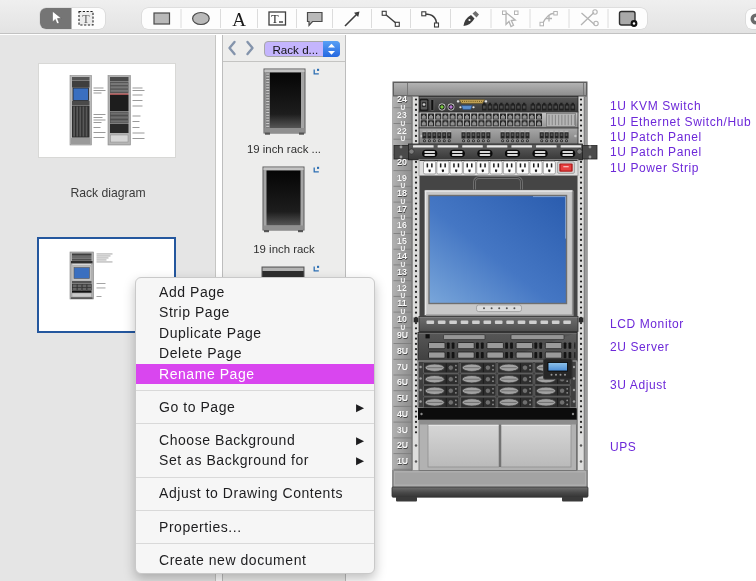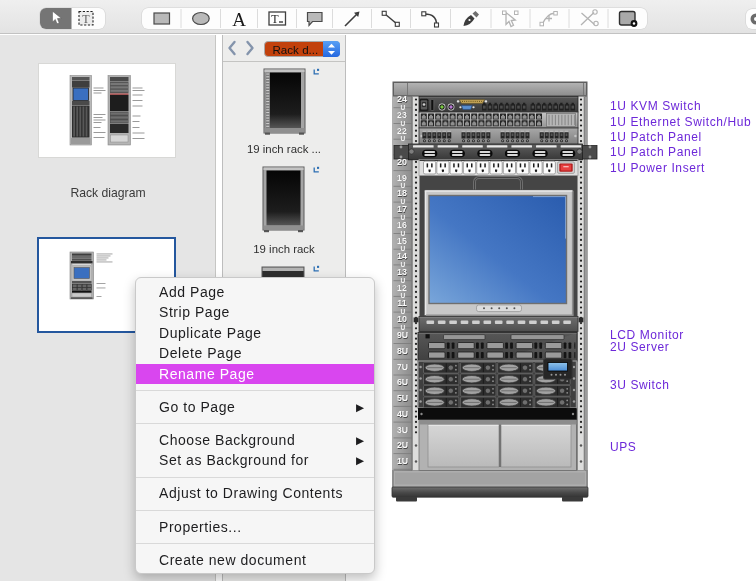--- a/index.html
+++ b/index.html
@@ -15,21 +15,21 @@
 #canvas { position:absolute; left:347px; top:35px; width:409px; height:546px; background:#fff; }
 .rlabel { position:absolute; left:610px; font-size:12px; letter-spacing:0.6px; color:#6d28d9; white-space:nowrap; }
 #thumb1 { position:absolute; left:38px; top:28px; width:138px; height:95px;
   background:#fff; border:1px solid #d8d8d6; }
 #t1cap { position:absolute; left:0; top:151px; width:216px; text-align:center;
   font-size:12.2px; color:#3a3a3a; }
 #thumb2 { position:absolute; left:36.5px; top:202px; width:139px; height:96px;
   background:#fff; border:2px solid #24579e; }
 #spheader { position:absolute; left:0; top:0; width:122px; height:26px; }
 #spdd { position:absolute; left:40.5px; top:5.5px; width:76px; height:16.5px;
-  background:#c2410c; border:1px solid #a8a8a8; border-radius:4px; font-size:11.6px;
+  background:#c4b5fd; border:1px solid #a8a8a8; border-radius:4px; font-size:11.6px;
   color:#111; line-height:15px; padding-left:8px; }
 #spstep { position:absolute; right:-1px; top:-1px; width:17px; height:16.5px;
   background:linear-gradient(#58a0f5,#2468e0); border-radius:0 4px 4px 0; }
 .spcap { position:absolute; left:0; width:122px; text-align:center; font-size:11.4px; color:#2e2e2e; }
 #menu { position:absolute; left:135px; top:277px; width:240px; height:297px;
   background:#f6f6f6; border:1px solid #c9c9c9; border-radius:6px;
   box-shadow:0 5px 12px rgba(0,0,0,0.25); padding-top:4px; z-index:50; }
 .mitem { height:20.4px; line-height:20.4px; font-size:14px; letter-spacing:0.55px; color:#1d1d1f;
   padding:0 10px 0 23px; display:flex; justify-content:space-between; }
 .mitem.sel { background:#d946ef; color:#fff; }
@@ -1087,24 +1087,24 @@
       <text x="402" y="117.8" font-size="9" font-weight="bold" fill="#fafafa" text-anchor="middle">23</text>
       <text x="403" y="125.5" font-size="6.6" font-weight="bold" fill="#f2f2f2" text-anchor="middle">U</text>
       <text x="402.6" y="102.7" font-size="9" font-weight="bold" fill="#4a4a4a" text-anchor="middle">24</text>
       <text x="402" y="102.1" font-size="9" font-weight="bold" fill="#fafafa" text-anchor="middle">24</text>
       <text x="403" y="109.7" font-size="6.6" font-weight="bold" fill="#f2f2f2" text-anchor="middle">U</text>
     </svg>
 <div class="rlabel" style="top:98.5px;">1U KVM Switch</div>
 <div class="rlabel" style="top:114.5px;">1U Ethernet Switch/Hub</div>
 <div class="rlabel" style="top:130.0px;">1U Patch Panel</div>
 <div class="rlabel" style="top:145.0px;">1U Patch Panel</div>
-<div class="rlabel" style="top:160.5px;">1U Power Insert</div>
-<div class="rlabel" style="top:316.5px;margin-top:11px;">LCD Monitor</div>
+<div class="rlabel" style="top:160.5px;">1U Power Strip</div>
+<div class="rlabel" style="top:316.5px;">LCD Monitor</div>
 <div class="rlabel" style="top:339.5px;">2U Server</div>
-<div class="rlabel" style="top:378.0px;">3U Switch</div>
+<div class="rlabel" style="top:378.0px;">3U Adjust</div>
 <div class="rlabel" style="top:440.0px;">UPS</div>
 <div id="menu">
       <div class="mitem">
         <span>Add Page</span>
       </div>
       <div class="mitem">
         <span>Strip Page</span>
       </div>
       <div class="mitem">
         <span>Duplicate Page</span>

